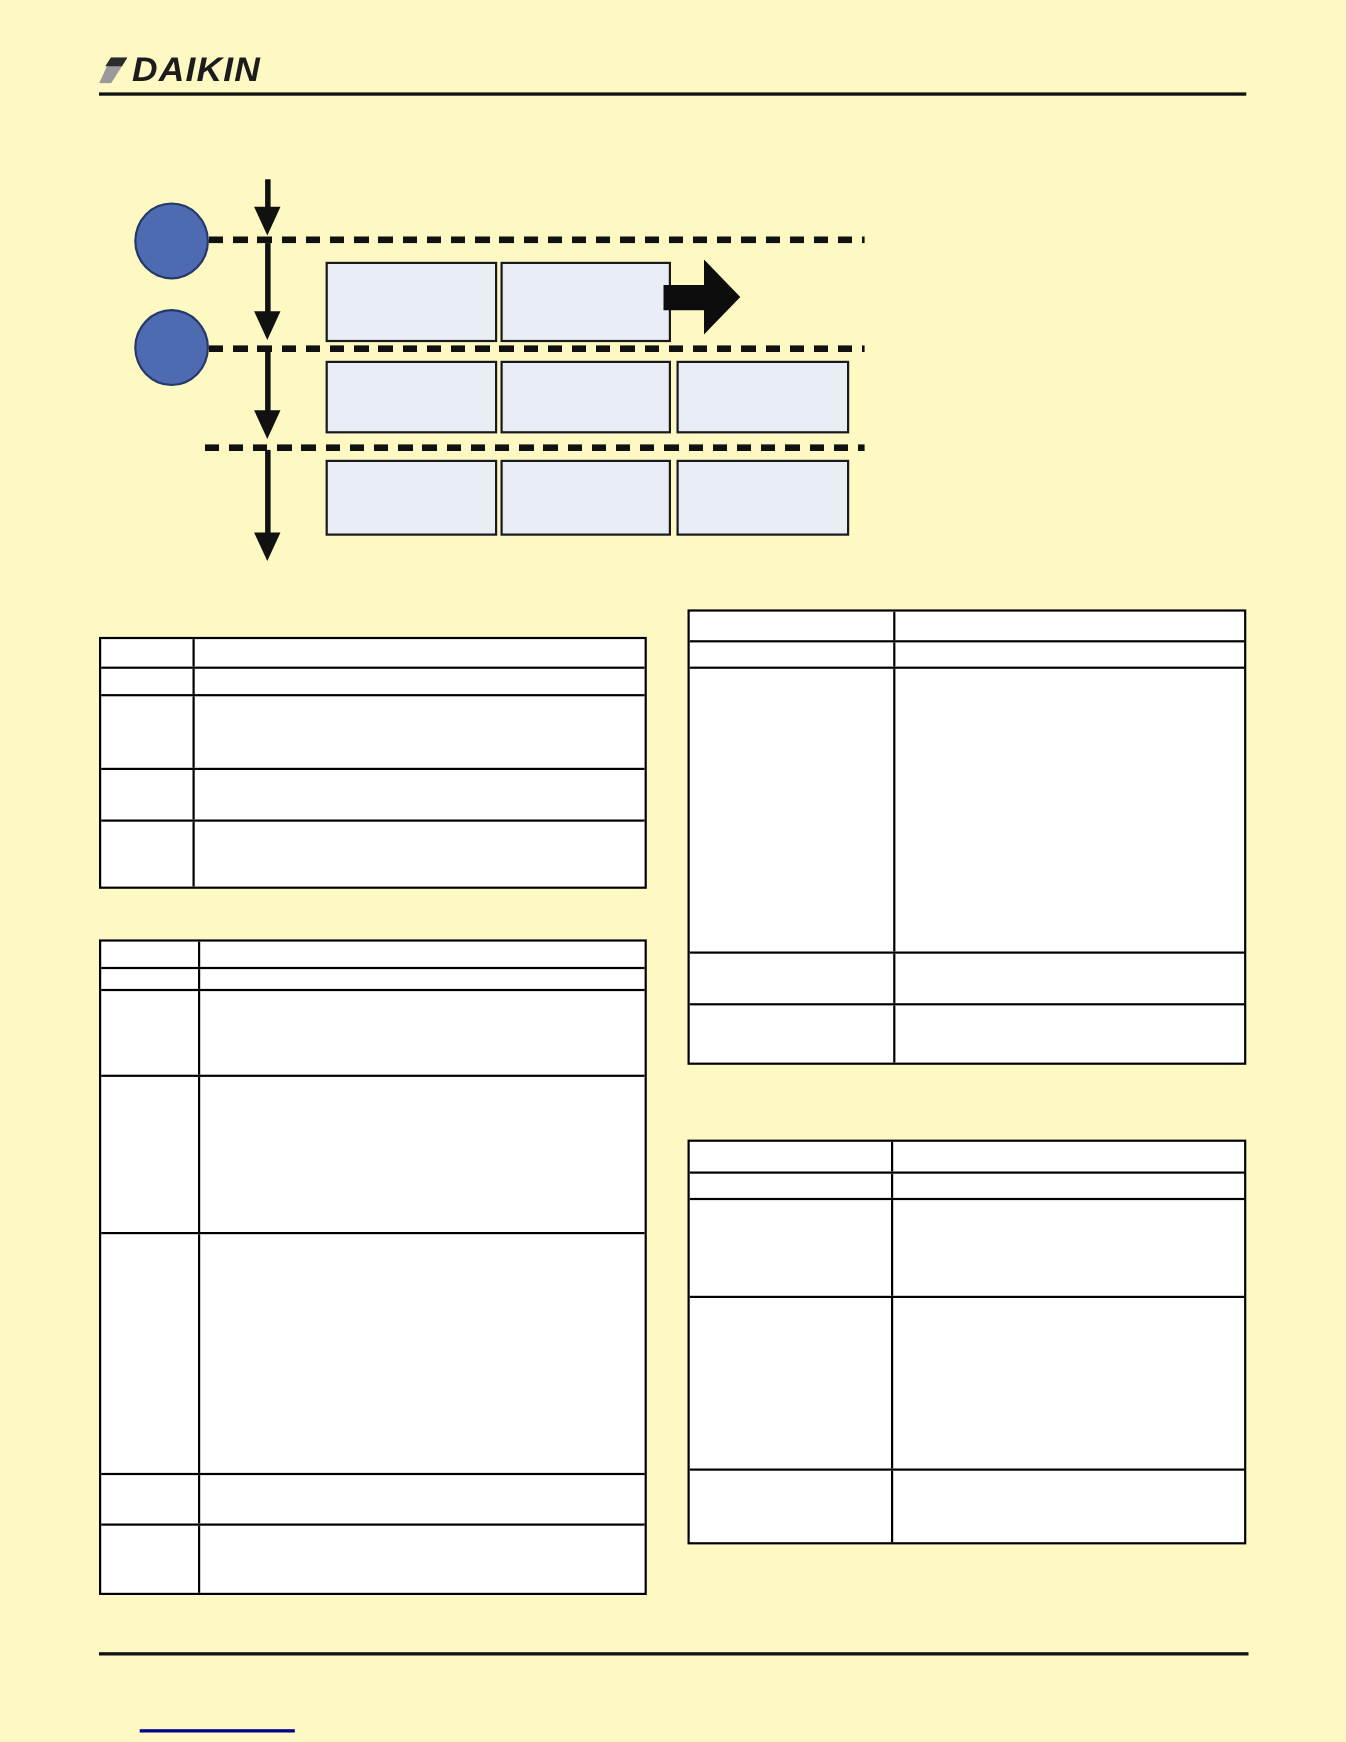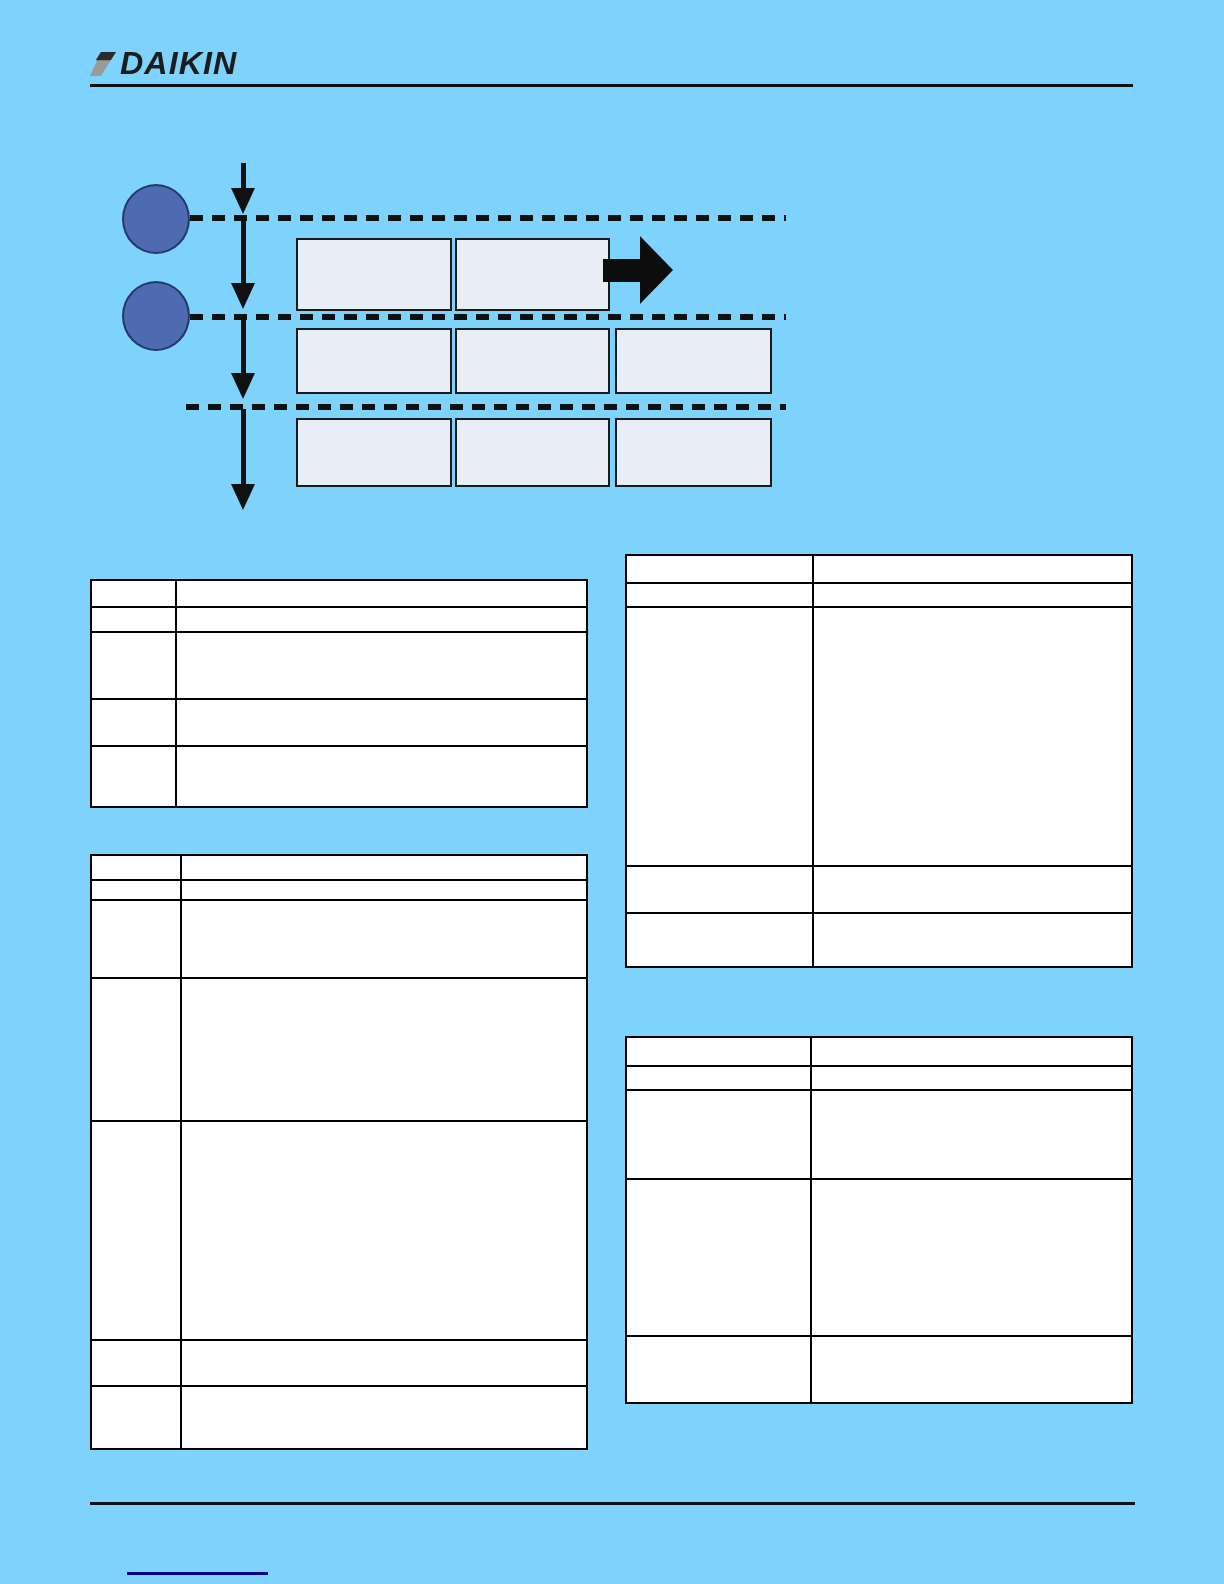--- a/index.html
+++ b/index.html
@@ -5,21 +5,21 @@
   :root{
     --ink:#111111;
     --circle-fill:#4e6bb2;
     --circle-border:#24386b;
     --box-fill:#e9edf6;
     --box-border:#1a1a1a;
     --link-blue:#00008b;
   }
   html,body{margin:0;padding:0;background:#ffffff;}
   body{font-family:"Liberation Sans", sans-serif;}
-  .page{position:relative;width:1224px;height:1584px;background:#7dd3fc;overflow:hidden;}
+  .page{position:relative;width:1224px;height:1584px;background:#fef9c3;overflow:hidden;}
 
   
   .logo{position:absolute;left:90px;top:46px;height:36px;display:flex;align-items:center;}
   .logo-mark{position:relative;width:26px;height:24px;margin-right:4px;}
   .logo-mark .mark-gray{
     position:absolute;left:0;top:0;width:100%;height:100%;
     background:#9a9a9a;
     clip-path:polygon(42% 0, 100% 0, 42% 100%, 0 100%);
   }
   .logo-mark .mark-dark{

